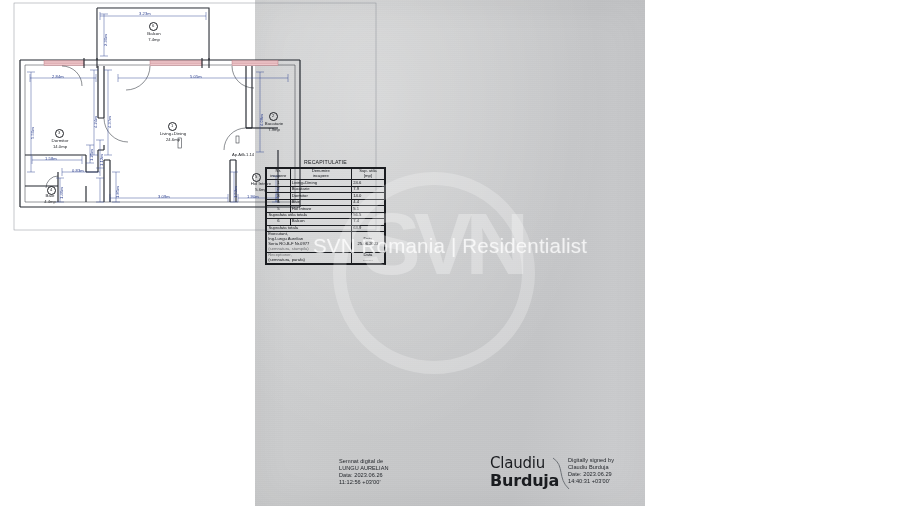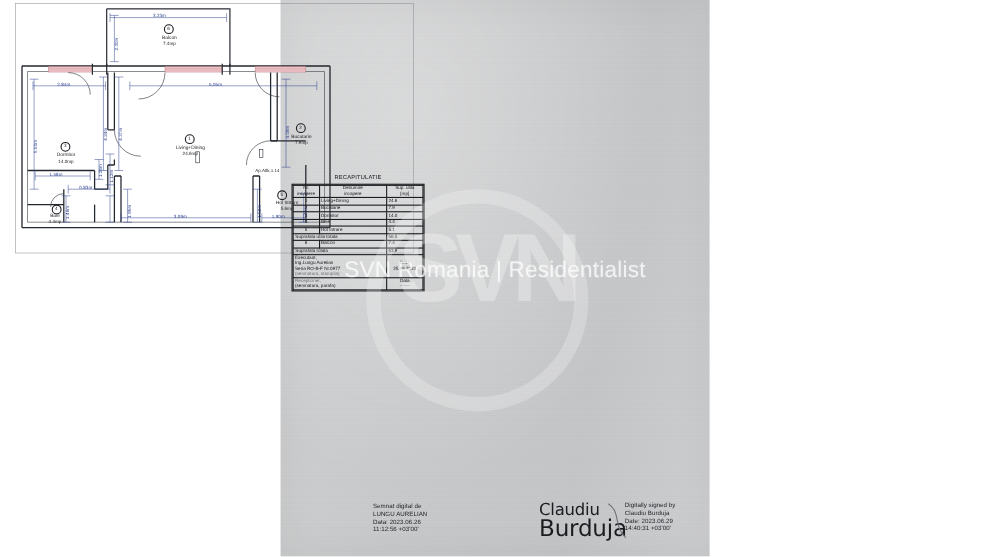--- a/index.html
+++ b/index.html
@@ -368,21 +368,21 @@
 
     <div class="sig" style="left:84px;top:6px;">
       <div class="sigmeta">Semnat digital de</div>
       <div class="sigmeta">LUNGU AURELIAN</div>
       <div class="sigmeta">Data: 2023.06.26</div>
       <div class="sigmeta">11:12:56 +03'00'</div>
     </div>
 
     <div class="sig" style="left:235px;top:3px;">
       <div class="signame" style="font-weight:normal;font-size:15px;line-height:17px;">Claudiu</div>
-      <div class="signame" style="font-weight:normal;font-size:21px;line-height:17px;">Burduja</div>
+      <div class="signame" style="font-weight:bold;font-size:16px;line-height:17px;">Burduja</div>
     </div>
     <svg class="sigswoosh" style="left:296px;top:4px;" width="22" height="36">
       <path d="M2 2 C 14 10, 6 22, 18 33" stroke="#6f7378" stroke-width="1" fill="none"></path>
     </svg>
     <div class="sig" style="left:313px;top:5px;">
       <div class="sigmeta">Digitally signed by</div>
       <div class="sigmeta">Claudiu Burduja</div>
       <div class="sigmeta">Date: 2023.06.29</div>
       <div class="sigmeta">14:40:31 +03'00'</div>
     </div>

